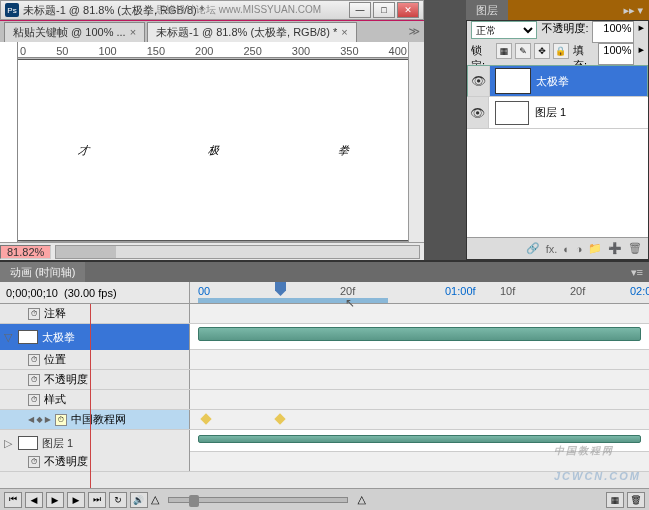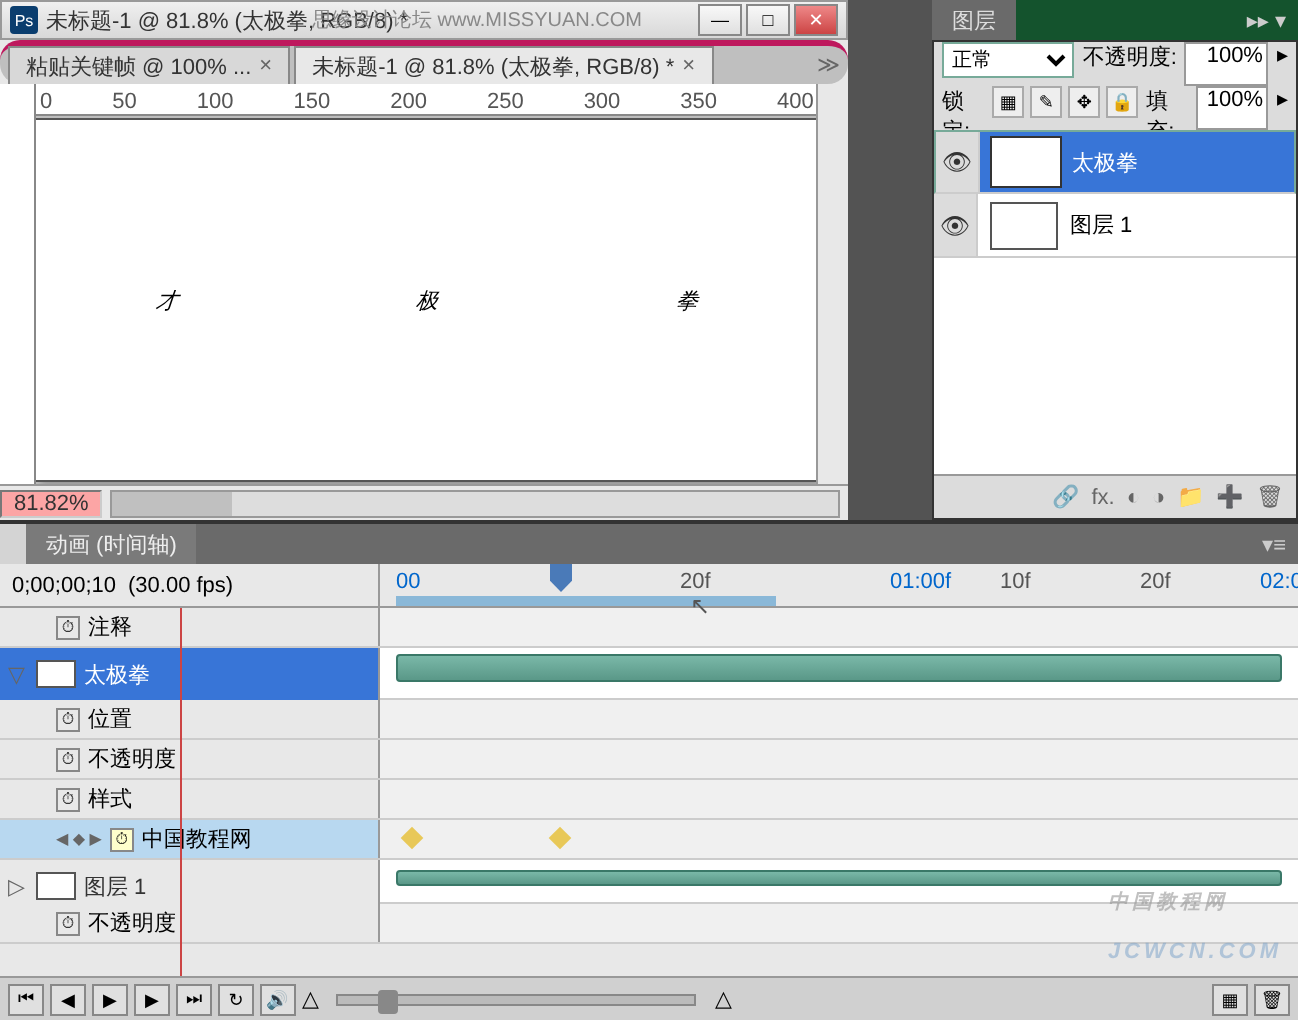--- a/index.html
+++ b/index.html
@@ -11,21 +11,21 @@
 
 
 .win-header { height: 20px; background: linear-gradient(#f0f0f0, #d8d8d8); border: 1px solid #999; display: flex; align-items: center; padding: 0 4px; gap: 4px; position: relative; }
 .win-header .ps-icon { width: 14px; height: 14px; background: #0a3d6e; color: #fff; font-size: 8px; display: flex; align-items: center; justify-content: center; border-radius: 2px; }
 .win-title { flex: 1; color: #333; font-size: 11px; white-space: nowrap; overflow: hidden; }
 .watermark { position: absolute; right: 102px; color: #888; font-size: 10px; }
 .win-btns { display: flex; gap: 2px; }
 .win-btn { width: 22px; height: 16px; border: 1px solid #888; background: linear-gradient(#f8f8f8, #e0e0e0); font-size: 9px; display: flex; align-items: center; justify-content: center; cursor: pointer; }
 .win-btn.close { background: linear-gradient(#e88, #c44); color: #fff; }
 
-.tab-bar { height: 22px; background: #bfbfbf; border-top: 3px solid #be185d; display: flex; align-items: center; padding-left: 4px; border-radius: 10px; }
+.tab-bar { height: 22px; background: #bfbfbf; border-top: 1px solid #be185d; display: flex; align-items: center; padding-left: 4px; }
 .doc-tab { height: 20px; padding: 0 8px; background: #d8d8d8; border: 1px solid #888; border-bottom: none; display: flex; align-items: center; font-size: 10px; color: #333; margin-right: 2px; cursor: pointer; }
 .doc-tab .tab-close { margin-left: 4px; color: #666; cursor: pointer; }
 .doc-tab.active { background: #e8e8e8; }
 .tab-arrows { margin-left: auto; padding: 0 4px; color: #666; }
 
 .ruler-area { display: flex; flex: 1; }
 .v-ruler { width: 18px; background: #fff; border-right: 1px solid #888; font-size: 7px; color: #555; writing-mode: vertical-rl; }
 .canvas-col { flex: 1; display: flex; flex-direction: column; }
 .h-ruler { height: 16px; background: #fff; border-bottom: 1px solid #888; font-size: 7px; color: #555; display: flex; align-items: flex-end; padding-left: 2px; gap: 30px; }
 .canvas-wrap { flex: 1; background: #c0c0c0; display: flex; align-items: center; justify-content: center; position: relative; overflow: hidden; }
@@ -33,21 +33,21 @@
 .canvas span { font-style: italic; transform: skewX(-5deg); }
 .scroll-v { width: 16px; background: #e8e8e8; border-left: 1px solid #999; }
 
 .status-bar { height: 18px; background: #e8e8e8; border-top: 1px solid #999; display: flex; align-items: center; font-size: 10px; color: #333; }
 .status-seg { padding: 0 6px; border-right: 1px solid #999; }
 .status-seg:first-child { background: #fca5a5; border: 1px inset #ccc; }
 .scroll-h { flex: 1; height: 14px; background: #ddd; border: 1px solid #999; margin: 0 4px; position: relative; }
 .scroll-h::before { content: ''; position: absolute; left: 0; width: 60px; height: 100%; background: #c0c0c0; }
 
 
-.panel-header { height: 20px; background: #14532d; display: flex; align-items: center; }
+.panel-header { height: 20px; background: #a16207; display: flex; align-items: center; }
 .panel-tab { padding: 3px 10px; background: #6a6a6a; color: #ddd; border-top: 1px solid #888; }
 .panel-collapse { margin-left: auto; color: #ccc; padding: 0 6px; cursor: pointer; }
 .panel-body { flex: 1; background: #dcdcdc; border: 1px solid #333; display: flex; flex-direction: column; }
 .panel-row { height: 22px; display: flex; padding: 0 4px; gap: 4px; font-size: 10px; }
 .sel { height: 18px; background: #fff; border: 1px solid #7a9; font-size: 10px; }
 .sel.blend { flex: 1; }
 .opacity-box { width: 42px; background: #fff; border: 1px solid #999; text-align: right; padding: 0 2px; }
 .lock-icons { display: flex; gap: 3px; }
 .lock-icons span { width: 16px; height: 16px; border: 1px solid #aaa; background: #eee; display: flex; align-items: center; justify-content: center; font-size: 9px; }
 
@@ -57,21 +57,21 @@
 .eye-cell { width: 22px; height: 100%; border-right: 1px solid #ccc; display: flex; align-items: center; justify-content: center; font-size: 12px; background: #dcdcdc; color: #333; cursor: pointer; }
 .layer-thumb { width: 34px; height: 24px; margin: 0 6px; background: #fff; border: 1px solid #555; display: flex; align-items: center; justify-content: center; font-size: 10px; position: relative; }
 .layer-thumb.text-thumb { border: 2px solid #fff; outline: 1px solid #333; font-family: cursive; }
 .layer-name { font-size: 11px; }
 
 .panel-footer { height: 22px; background: #dcdcdc; border-top: 1px solid #999; display: flex; align-items: center; justify-content: flex-end; gap: 6px; padding: 0 6px; color: #666; }
 .panel-footer span { cursor: pointer; font-size: 11px; }
 
 
 .timeline { height: 250px; background: #d4d4d4; border-top: 2px solid #333; display: flex; flex-direction: column; }
-.tl-header { height: 20px; background: #6a6a6a; display: flex; align-items: center; margin-left: 13px; }
+.tl-header { height: 20px; background: #6a6a6a; display: flex; align-items: center; }
 .tl-tab { padding: 3px 10px; background: #7a7a7a; color: #eee; }
 .tl-body { flex: 1; display: flex; flex-direction: column; background: #e8e8e8; }
 .tl-left-col { width: 190px; border-right: 1px solid #999; }
 .tl-right-col { flex: 1; position: relative; }
 .tl-time-info { height: 22px; display: flex; align-items: center; padding: 0 6px; font-size: 10px; gap: 6px; border-bottom: 1px solid #999; }
 .tl-ruler { height: 22px; background: #e8e8e8; border-bottom: 1px solid #999; display: flex; align-items: center; font-size: 9px; color: #555; position: relative; }
 .tl-ruler .tick { position: absolute; top: 3px; }
 .tl-ruler .t0 { left: 8px; color: #06c; }
 .tl-ruler .t1 { left: 150px; }
 .tl-ruler .t2 { left: 255px; color: #06c; }

